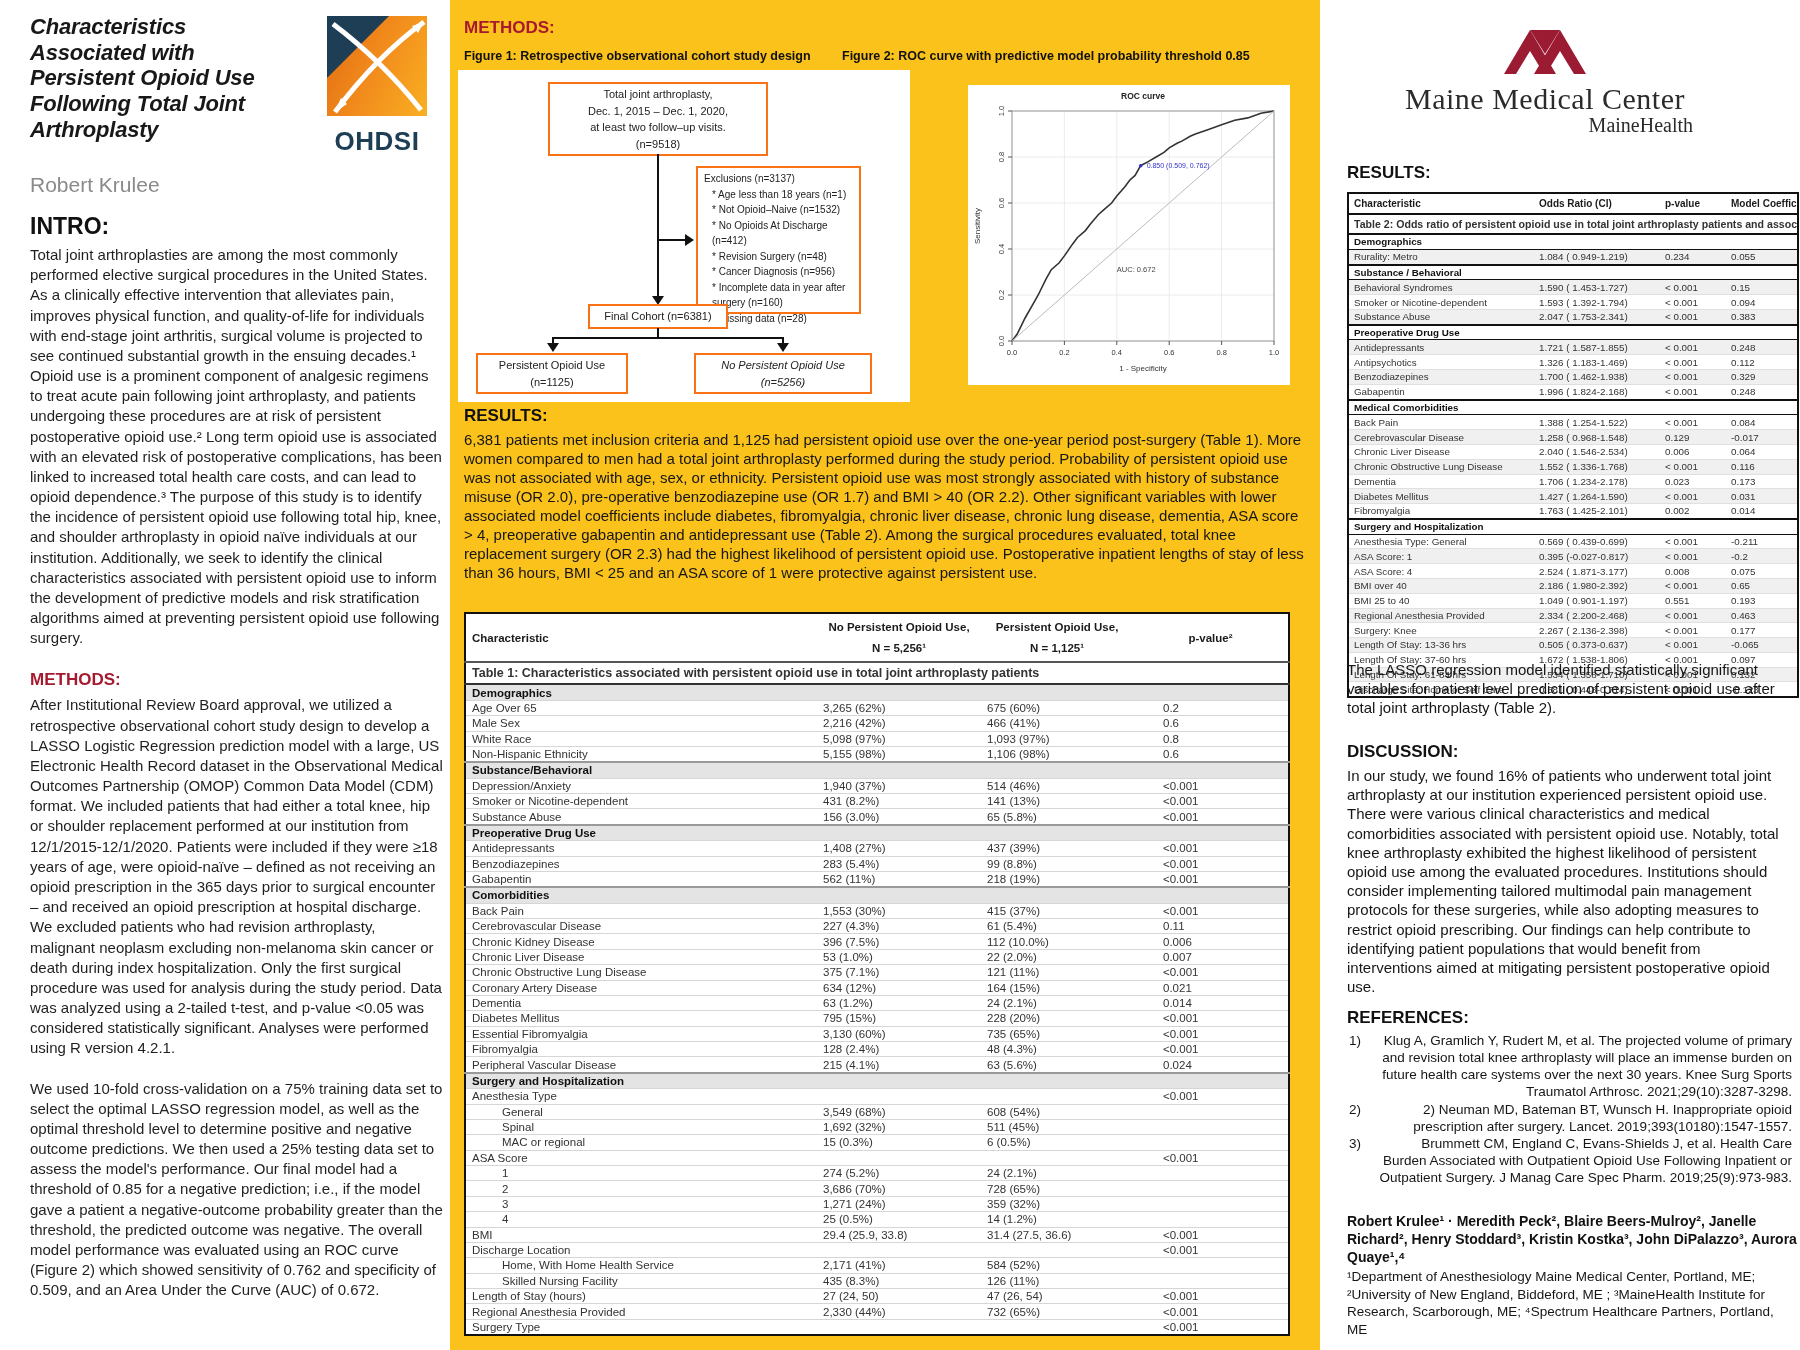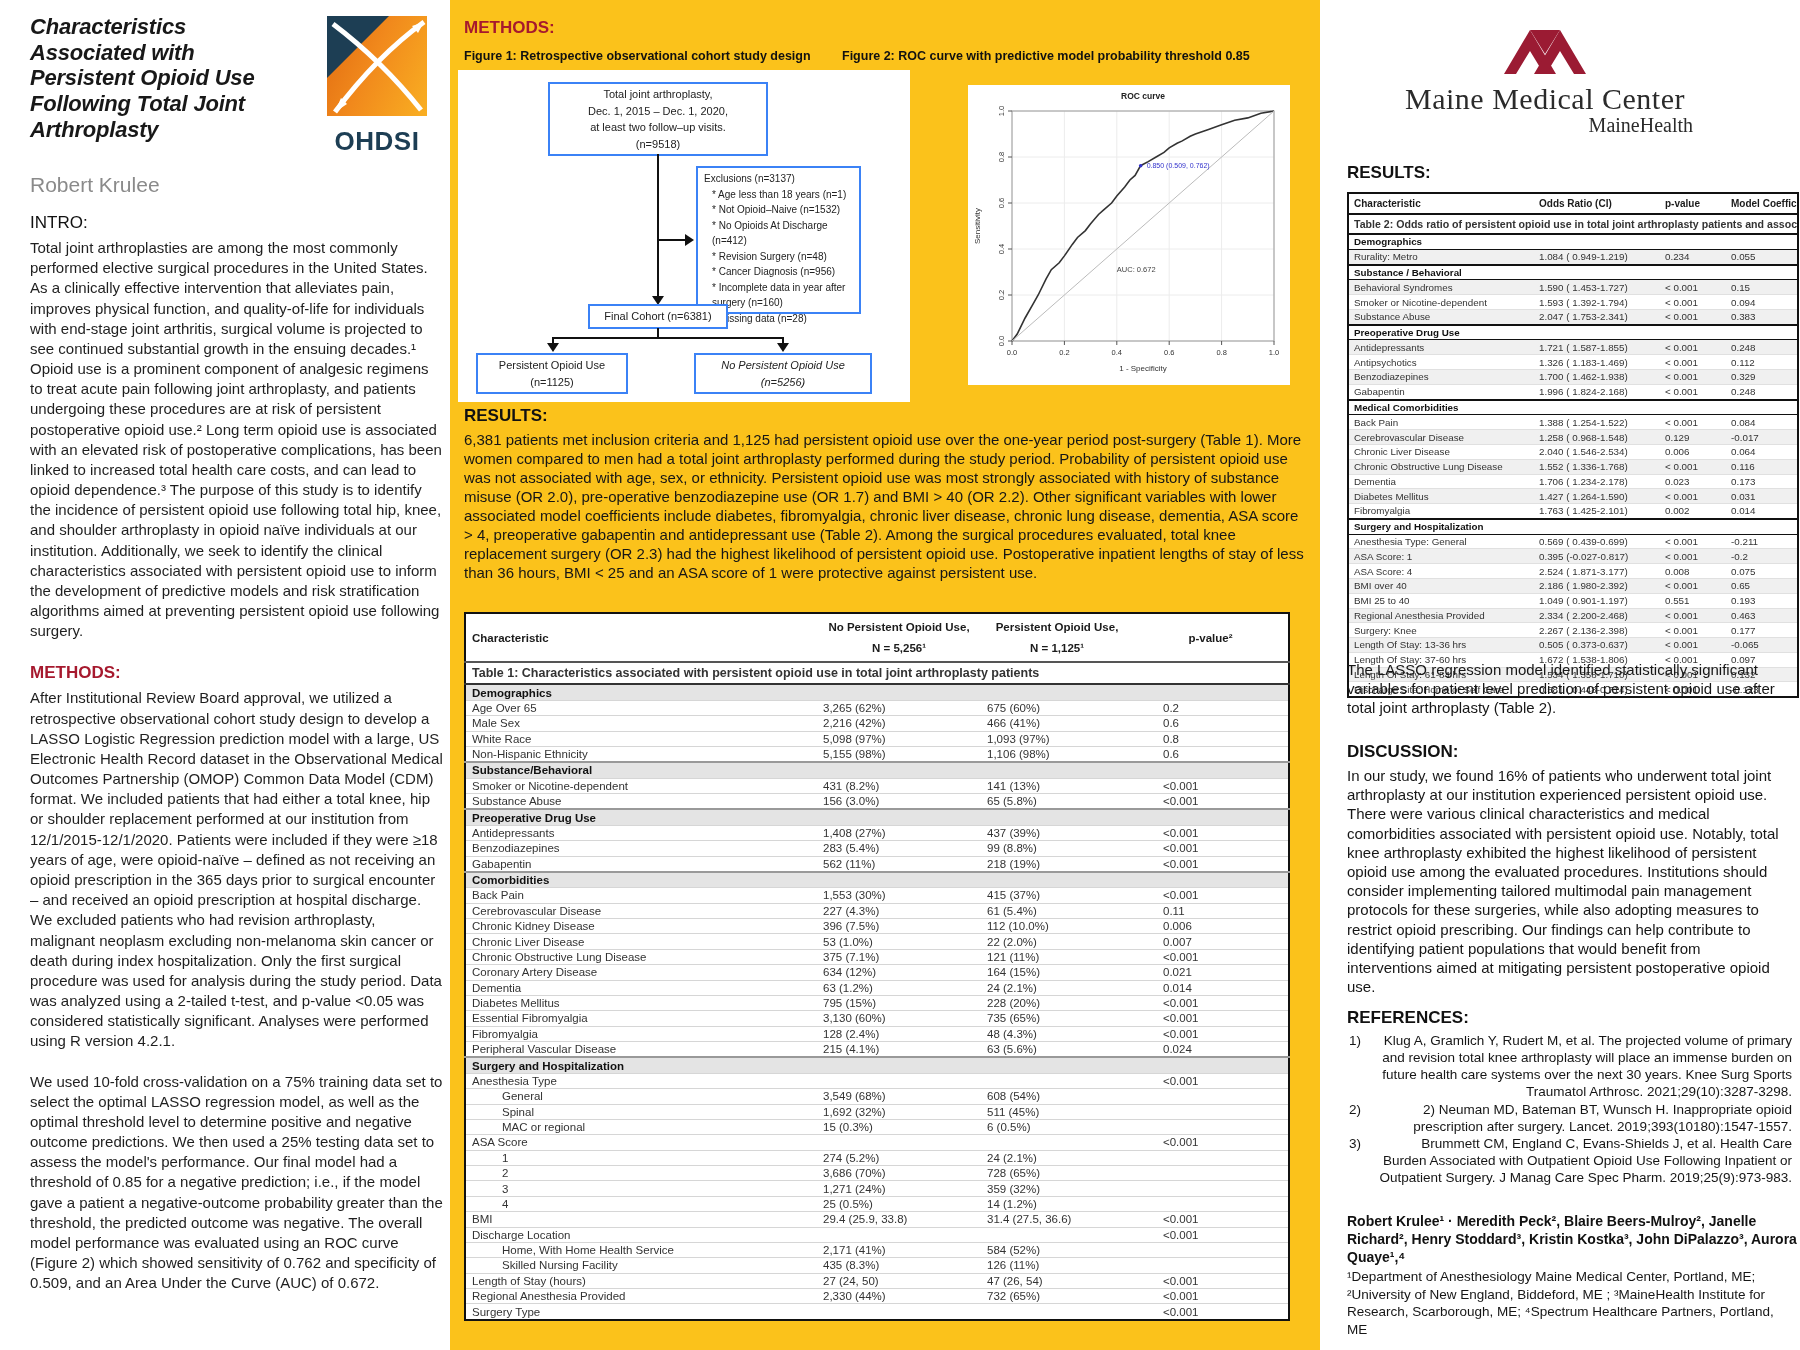--- a/index.html
+++ b/index.html
@@ -10,34 +10,34 @@
             box-sizing:border-box;padding:14px 7px 0 30px;}
   .title-row{display:flex;justify-content:space-between;}
   .poster-title{width:258px;font-size:22px;font-weight:bold;font-style:italic;line-height:1.17;color:#181818;letter-spacing:-0.2px;}
   .ohdsi-block{width:132px;text-align:center;}
   .ohdsi-logo{position:relative;width:100px;height:100px;margin:2px auto 0;background:linear-gradient(115deg,#e06a10 0%,#f1891c 45%,#f9af22 100%);overflow:hidden;}
   .ohdsi-corner{position:absolute;left:0;top:0;width:100%;height:100%;background:#1d3e54;
                 clip-path:polygon(0 0,62% 0,0 62%);}
   .ohdsi-x{position:absolute;left:0;top:0;}
   .ohdsi-word{margin-top:10px;font-size:26px;font-weight:bold;color:#1d3e54;letter-spacing:0.5px;}
   .author{margin-top:16px;font-size:21px;color:#8a8a8a;}
-  .h-black{margin-top:16px;font-size:17px;font-weight:normal;color:#111;}
+  .h-black{margin-top:16px;font-size:23px;font-weight:bold;color:#111;}
   .h-red{margin-top:22px;font-size:17px;font-weight:bold;color:#a6192e;}
   .body-text{margin-top:5px;font-size:15px;line-height:1.345;color:#1f1f1f;}
   .body-text + .body-text{margin-top:20px;}
   
   .col-mid{position:absolute;left:450px;top:0;width:870px;height:1350px;background:#fbc21b;}
   .mid-methods{position:absolute;left:14px;top:18px;font-size:17px;font-weight:bold;color:#a6192e;}
   .fig-caption{position:absolute;top:49px;font-size:12.5px;font-weight:bold;color:#111;}
   .fig1-cap{left:14px;} .fig2-cap{left:392px;}
   .panel{position:absolute;background:#ffffff;}
   .panel-flow{left:8px;top:70px;width:452px;height:332px;}
   .panel-roc{left:518px;top:85px;width:322px;height:300px;}
   
-  .fc-box{position:absolute;border:2px solid #3b82f6;background:#fff;text-align:center;
+  .fc-box{position:absolute;border:2px solid #f97316;background:#fff;text-align:center;
           font-size:11px;line-height:1.5;color:#222;box-sizing:border-box;padding:2px 3px;}
   .fc-excl{text-align:left;font-size:10px;line-height:1.55;padding:3px 4px 3px 6px;}
   .fc-excl-items div{padding-left:8px;}
   .fc-line{position:absolute;background:#111;}
   .fc-arrow-down{position:absolute;width:0;height:0;border-left:6px solid transparent;border-right:6px solid transparent;border-top:9px solid #111;}
   .fc-arrow-right{position:absolute;width:0;height:0;border-top:6px solid transparent;border-bottom:6px solid transparent;border-left:9px solid #111;}
   .mid-results{position:absolute;left:14px;top:406px;font-size:17px;font-weight:bold;color:#111;}
   .results-text{position:absolute;left:14px;top:430px;width:845px;font-size:15px;line-height:1.27;color:#161616;}
   
   .t1-wrap{position:absolute;left:14px;top:612px;width:824px;}
@@ -251,20 +251,26 @@
             <tr>
               <td>Non-Hispanic Ethnicity</td>
               <td>5,155 (98%)</td>
               <td>1,106 (98%)</td>
               <td>0.6</td>
             </tr>
             <tr class="section-row">
               <td colspan="4">Substance/Behavioral</td>
             </tr>
             <tr>
+              <td>Depression/Anxiety</td>
+              <td>1,940 (37%)</td>
+              <td>514 (46%)</td>
+              <td>&lt;0.001</td>
+            </tr>
+            <tr>
               <td>Smoker or Nicotine-dependent</td>
               <td>431 (8.2%)</td>
               <td>141 (13%)</td>
               <td>&lt;0.001</td>
             </tr>
             <tr>
               <td>Substance Abuse</td>
               <td>156 (3.0%)</td>
               <td>65 (5.8%)</td>
               <td>&lt;0.001</td>

